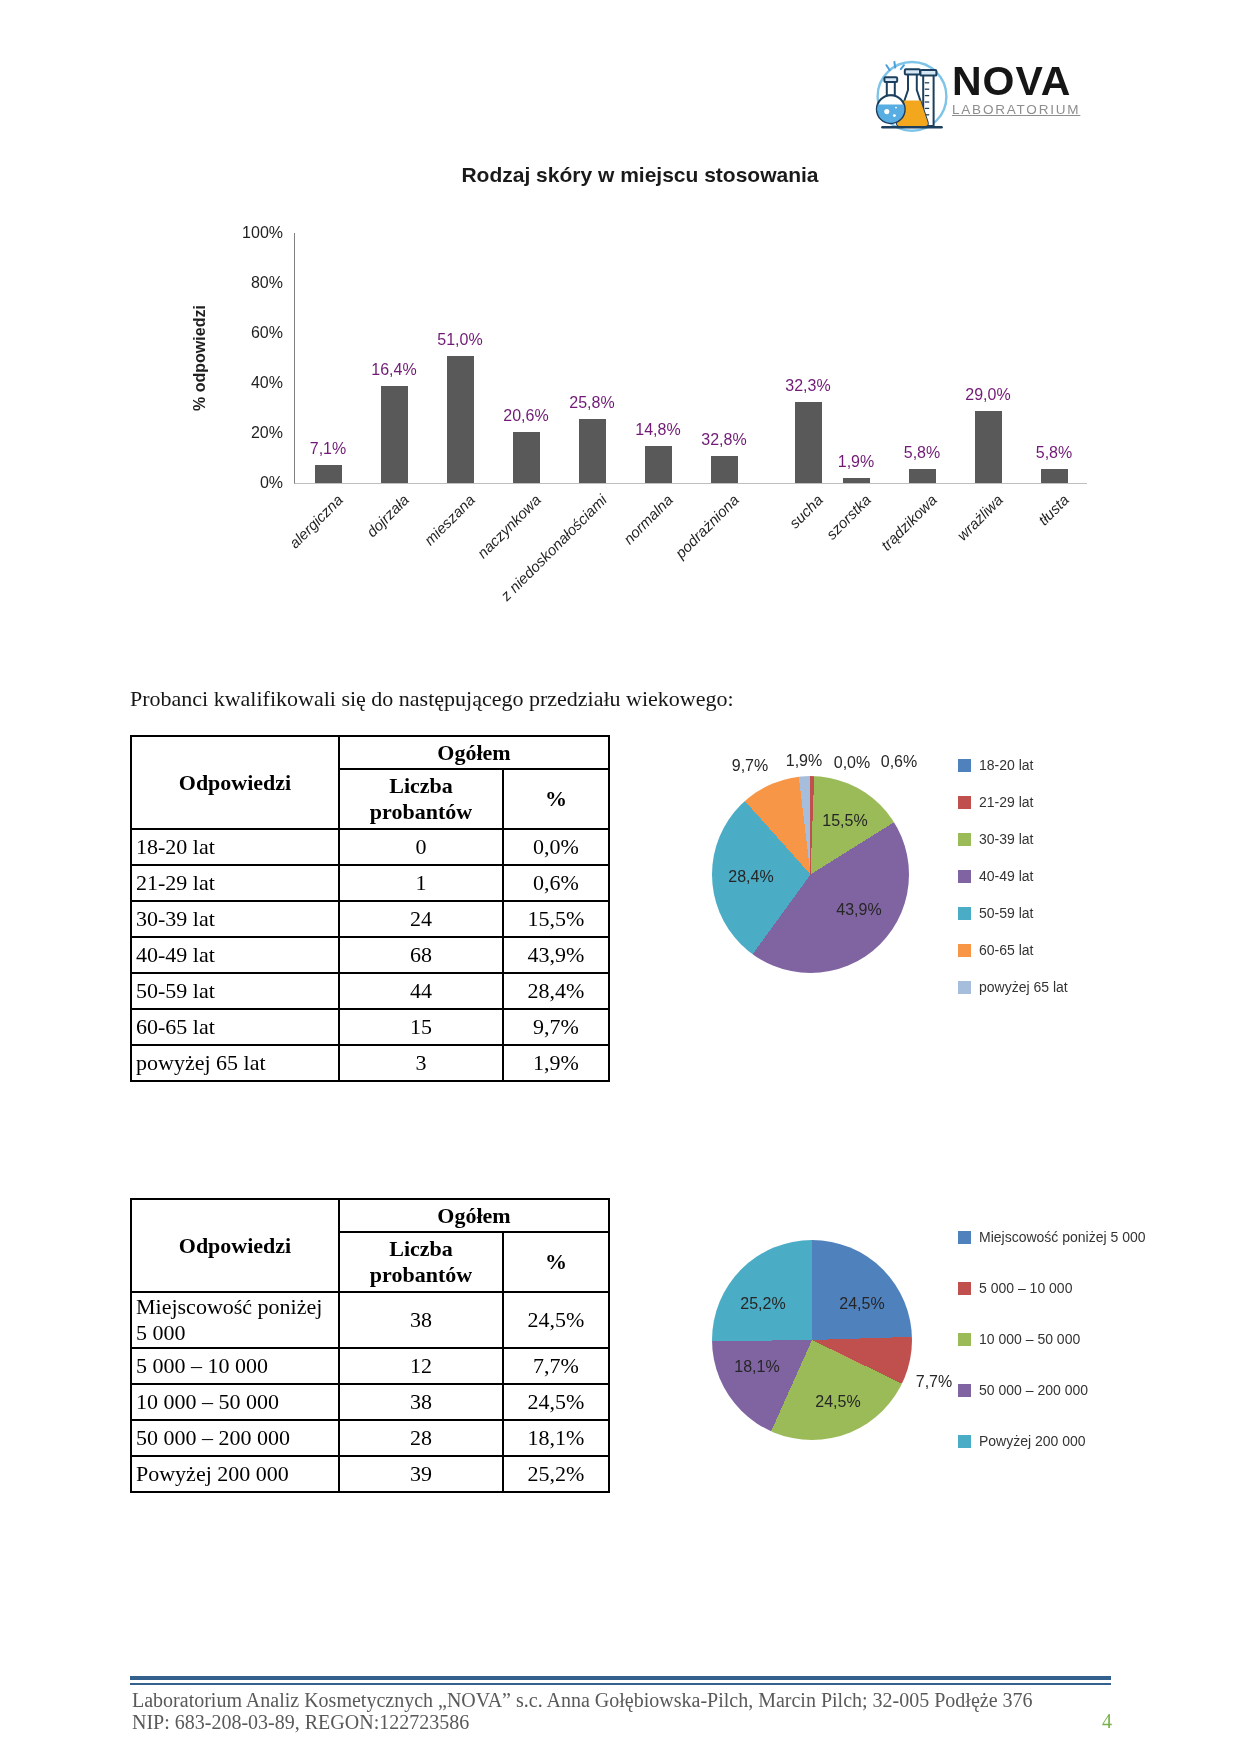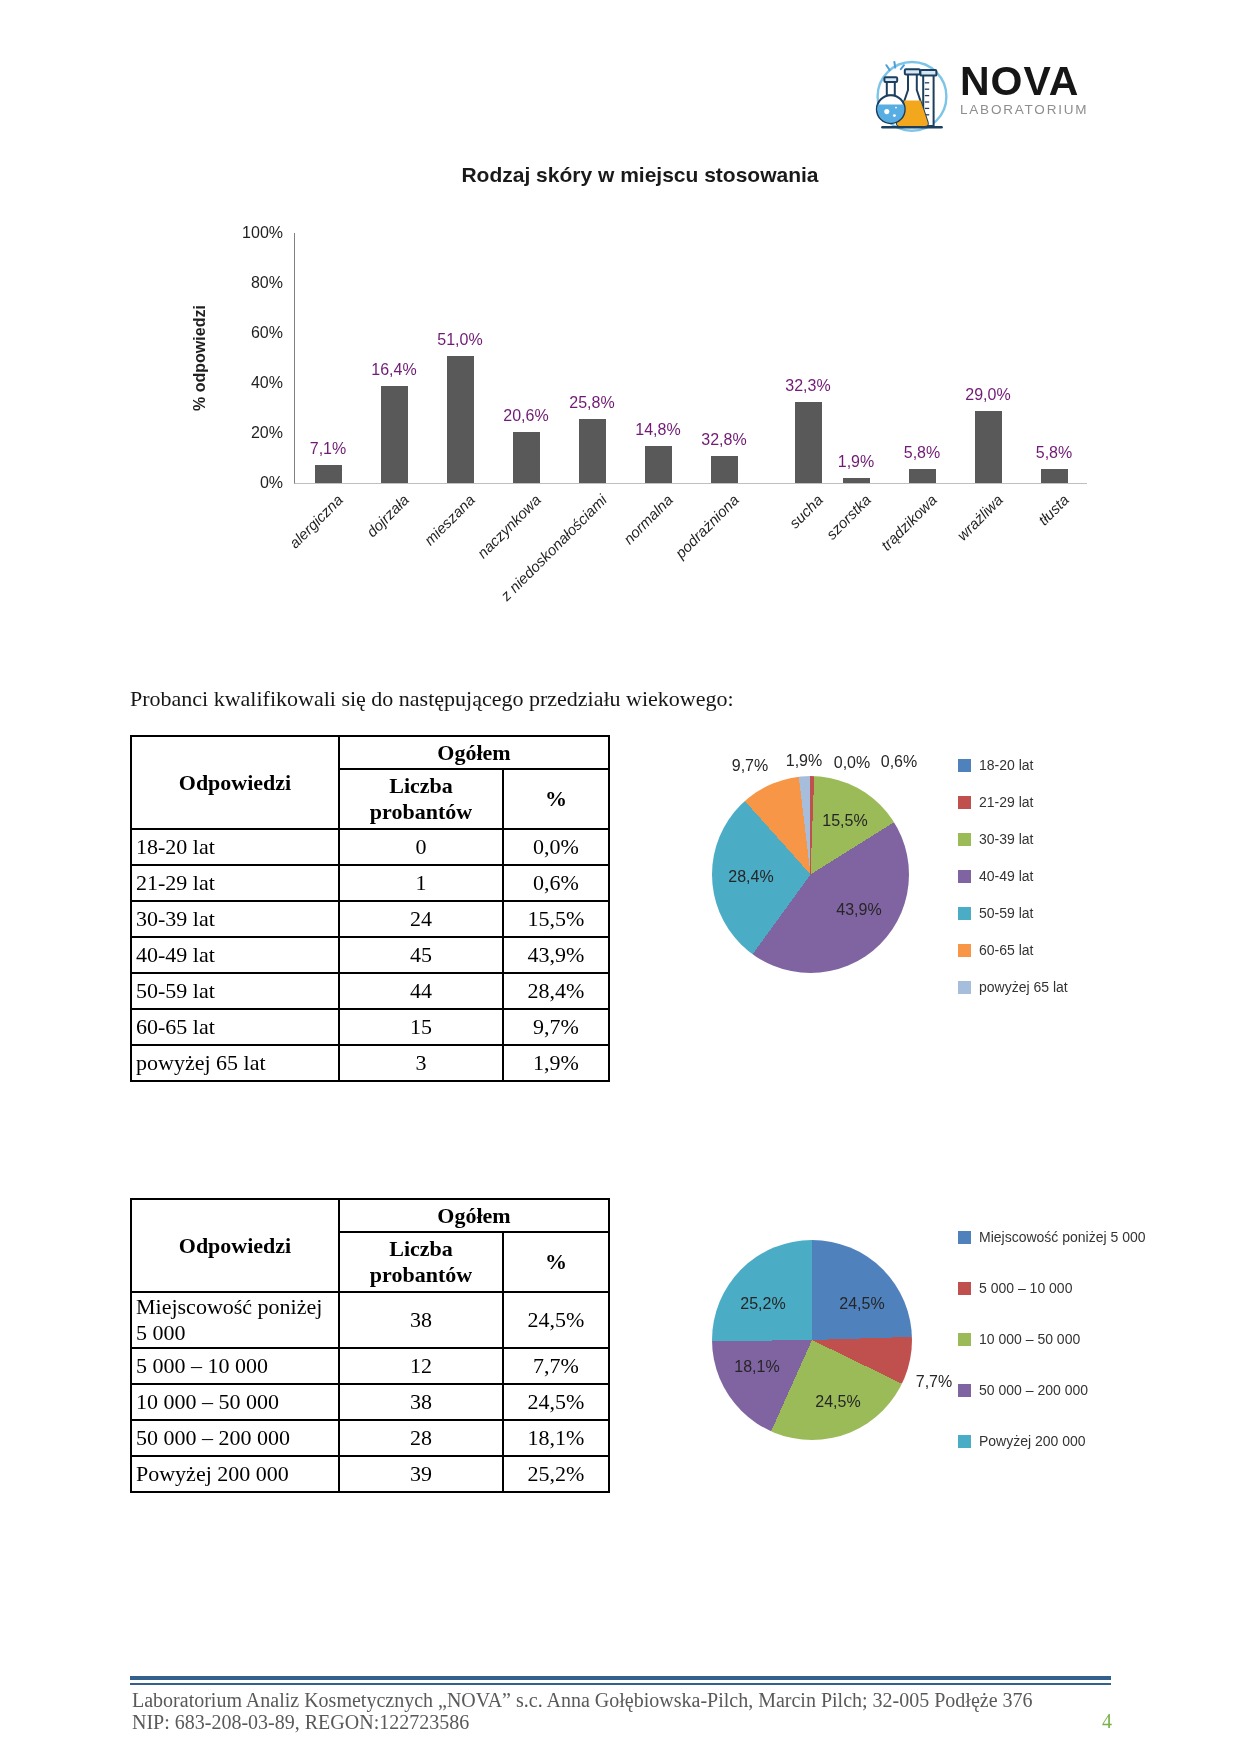--- a/index.html
+++ b/index.html
@@ -1,23 +1,23 @@
 <!DOCTYPE html>
 <html><head>
 <meta charset="utf-8">
 <style>
   html,body{margin:0;padding:0;background:#e8e8e8;}
   #page{position:relative;width:1241px;height:1755px;background:#ffffff;margin:0 auto;
         font-family:"Liberation Sans",sans-serif;overflow:hidden;}
 
   
   #logo{position:absolute;left:872px;top:54px;display:flex;align-items:flex-start;}
-  #logo-text{margin-left:8px;padding-top:8px;}
+  #logo-text{padding-top:8px;}
   #logo-title{font-size:41px;font-weight:bold;letter-spacing:1px;color:#161616;line-height:38px;}
-  #logo-sub{font-size:13.5px;color:#8e8e8e;letter-spacing:1.8px;margin-top:2px;}
+  #logo-sub{font-size:13.5px;color:#8e8e8e;letter-spacing:1.8px;margin-top:2px;text-decoration:underline;}
 
   
   #bar-title{position:absolute;left:160px;top:163px;width:960px;text-align:center;
              font-size:21px;font-weight:bold;color:#1a1a1a;}
   #bar-plot{position:absolute;left:294px;top:233px;width:792px;height:250px;
             border-left:1.5px solid #808080;border-bottom:1.5px solid #bfbfbf;}
   .ytick{position:absolute;right:calc(100% + 12px);transform:translateY(-50%);
          font-size:16px;color:#1f1f1f;white-space:nowrap;}
   #y-axis-title{position:absolute;left:200px;top:358px;transform:translate(-50%,-50%) rotate(-90deg);
                 font-size:16px;font-weight:bold;color:#1f1f1f;white-space:nowrap;}
@@ -196,21 +196,21 @@
           <td class="num">1</td>
           <td class="num">0,6%</td>
         </tr>
     <tr style="height:36px">
           <td class="lbl">30-39 lat</td>
           <td class="num">24</td>
           <td class="num">15,5%</td>
         </tr>
     <tr style="height:36px">
           <td class="lbl">40-49 lat</td>
-          <td class="num">45</td>
+          <td class="num">68</td>
           <td class="num">43,9%</td>
         </tr>
     <tr style="height:36px">
           <td class="lbl">50-59 lat</td>
           <td class="num">44</td>
           <td class="num">28,4%</td>
         </tr>
     <tr style="height:36px">
           <td class="lbl">60-65 lat</td>
           <td class="num">15</td>

